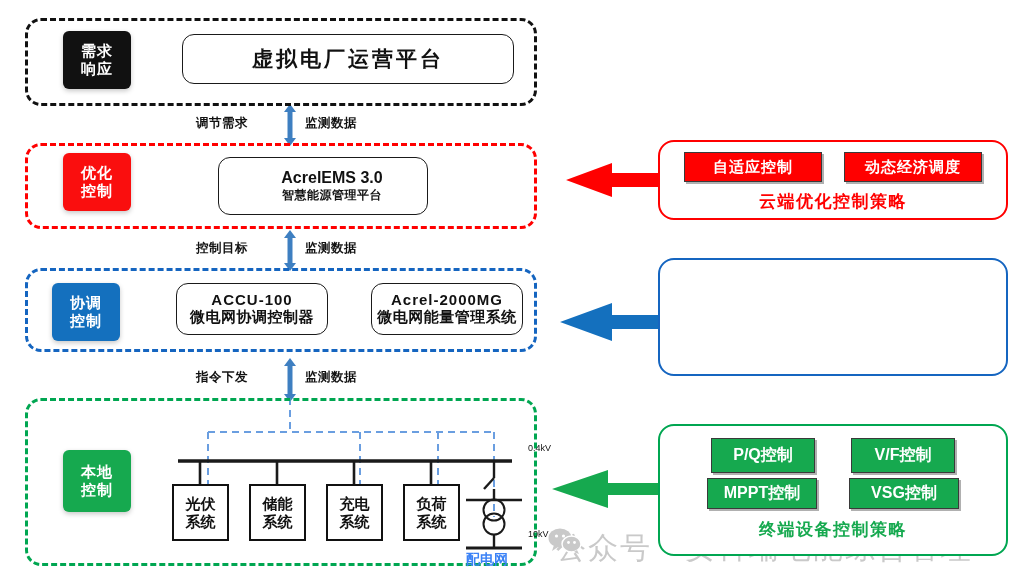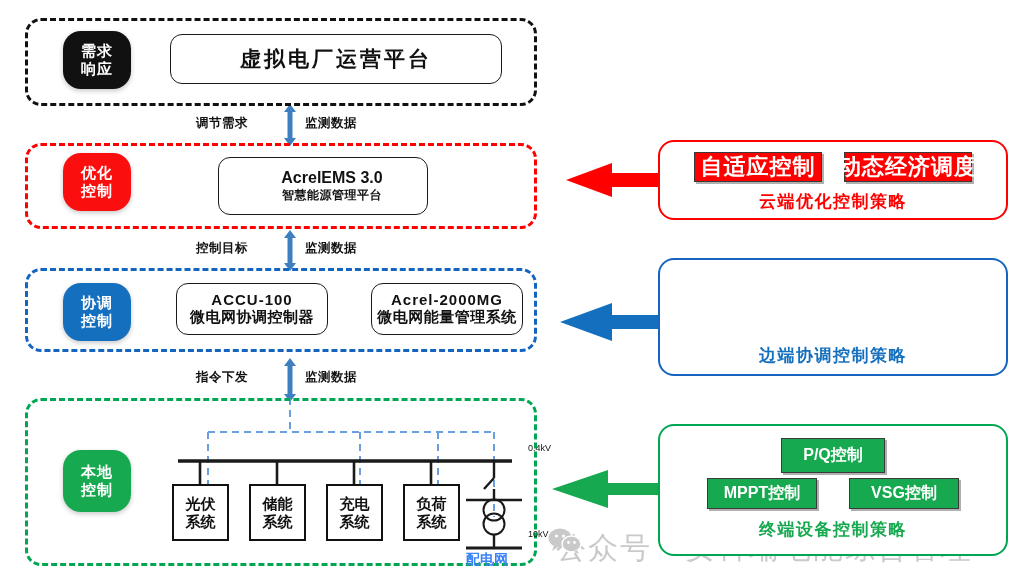--- a/index.html
+++ b/index.html
@@ -44,52 +44,52 @@
   }
   .layer.demand{left:25px;  top:18px;  width:512px; height:88px;  border-color:#111111;}
   .layer.optim {left:25px;  top:143px; width:512px; height:86px;  border-color:#FF0000;}
   .layer.coord {left:25px;  top:268px; width:512px; height:84px;  border-color:#1565C0;}
   .layer.local {left:25px;  top:398px; width:512px; height:168px; border-color:#00A651;}
 
   
   .badge{
     position:absolute;
     width:68px;height:58px;
-    border-radius:18px;
+    border-radius:6px;
     display:flex;flex-direction:column;
     align-items:center;justify-content:center;
     color:#ffffff;
     font-weight:bold;
     font-size:15px;
     line-height:1.22;
     letter-spacing:1px;
     z-index:5;
     box-shadow:0 2px 5px rgba(0,0,0,.22);
   }
   .badge span{display:block;}
   .badge.demand{left:63px; top:31px;  background:#111111;}
   .badge.optim {left:63px; top:153px; background:#FA0E0E;}
-  .badge.coord {left:63px; top:283px; background:#1470BE;}
+  .badge.coord {left:52px; top:283px; background:#1470BE;}
   .badge.local {left:63px; top:450px; background:#16A94F; height:62px;}
 
   
   .pbox{
     position:absolute;
     border:1.6px solid #1a1a1a;
     border-radius:12px;
     background:#ffffff;
     display:flex;flex-direction:column;
     align-items:center;justify-content:center;
     color:#111111;
     z-index:5;
     box-sizing:border-box;
   }
   .pbox .l1{font-size:19px;font-weight:bold;letter-spacing:1px;}
   .pbox .l2{font-size:17px;font-weight:bold;letter-spacing:.5px;}
-  .pbox.vpp{left:170px;top:34px;width:332px;height:50px;align-items:center;}
+  .pbox.vpp{left:182px;top:34px;width:332px;height:50px;align-items:center;}
   .pbox.vpp .l1{font-size:21px;letter-spacing:3px;}
   .pbox.ems{left:218px;top:157px;width:210px;height:58px;padding-left:18px;}
   .pbox.ems .l1{font-size:16px;font-weight:bold;letter-spacing:0;}
   .pbox.ems .l2{font-size:12px;}
   .pbox.accu{left:176px;top:283px;width:152px;height:52px;}
   .pbox.accu .l1{font-size:15px;}
   .pbox.accu .l2{font-size:15px;}
   .pbox.agg{left:371px;top:283px;width:152px;height:52px;}
   .pbox.agg .l1{font-size:15px;}
   .pbox.agg .l2{font-size:15px;}
@@ -125,21 +125,21 @@
     box-shadow:2px 2px 0 rgba(80,80,80,.45);
     box-sizing:border-box;
     white-space:nowrap;
   }
   .chip.red{background:#FF0000;}
   .chip.blue{background:#1470BE;}
   .chip.green{background:#16A94F;}
 
   
   .cloud-row{position:absolute;left:0;top:10px;width:100%;display:flex;justify-content:center;gap:22px;}
-  .cloud-row .chip{width:128px;height:30px;font-size:22px;letter-spacing:1px;}
+  .cloud-row .chip{width:138px;height:30px;font-size:15px;letter-spacing:1px;}
   .card-title{
     position:absolute;left:0;width:100%;
     text-align:center;font-weight:bold;
     letter-spacing:1.5px;
   }
   .card-title.cloud{top:48px;font-size:17px;color:#FF0000;}
   .card-title.edge {top:84px;font-size:17px;color:#1470BE;}
   .card-title.term {top:92px;font-size:17px;color:#16A94F;}
 
   
@@ -336,26 +336,26 @@
 
   <div class="scard cloud">
     <div class="cloud-row">
       <div class="chip red">自适应控制</div>
       <div class="chip red">动态经济调度</div>
     </div>
     <div class="card-title cloud">云端优化控制策略</div>
   </div>
 
   <div class="scard edge">
-    <div class="card-title edge">边端协调控制策略</div>
   </div>
 
   <div class="scard term">
     <div class="term-row1">
       <div class="chip green">P/Q控制</div>
+      <div class="chip green">V/F控制</div>
     </div>
     <div class="term-row2">
       <div class="chip green">MPPT控制</div>
       <div class="chip green">VSG控制</div>
     </div>
     <div class="card-title term">终端设备控制策略</div>
   </div>
 
 </div>
 

